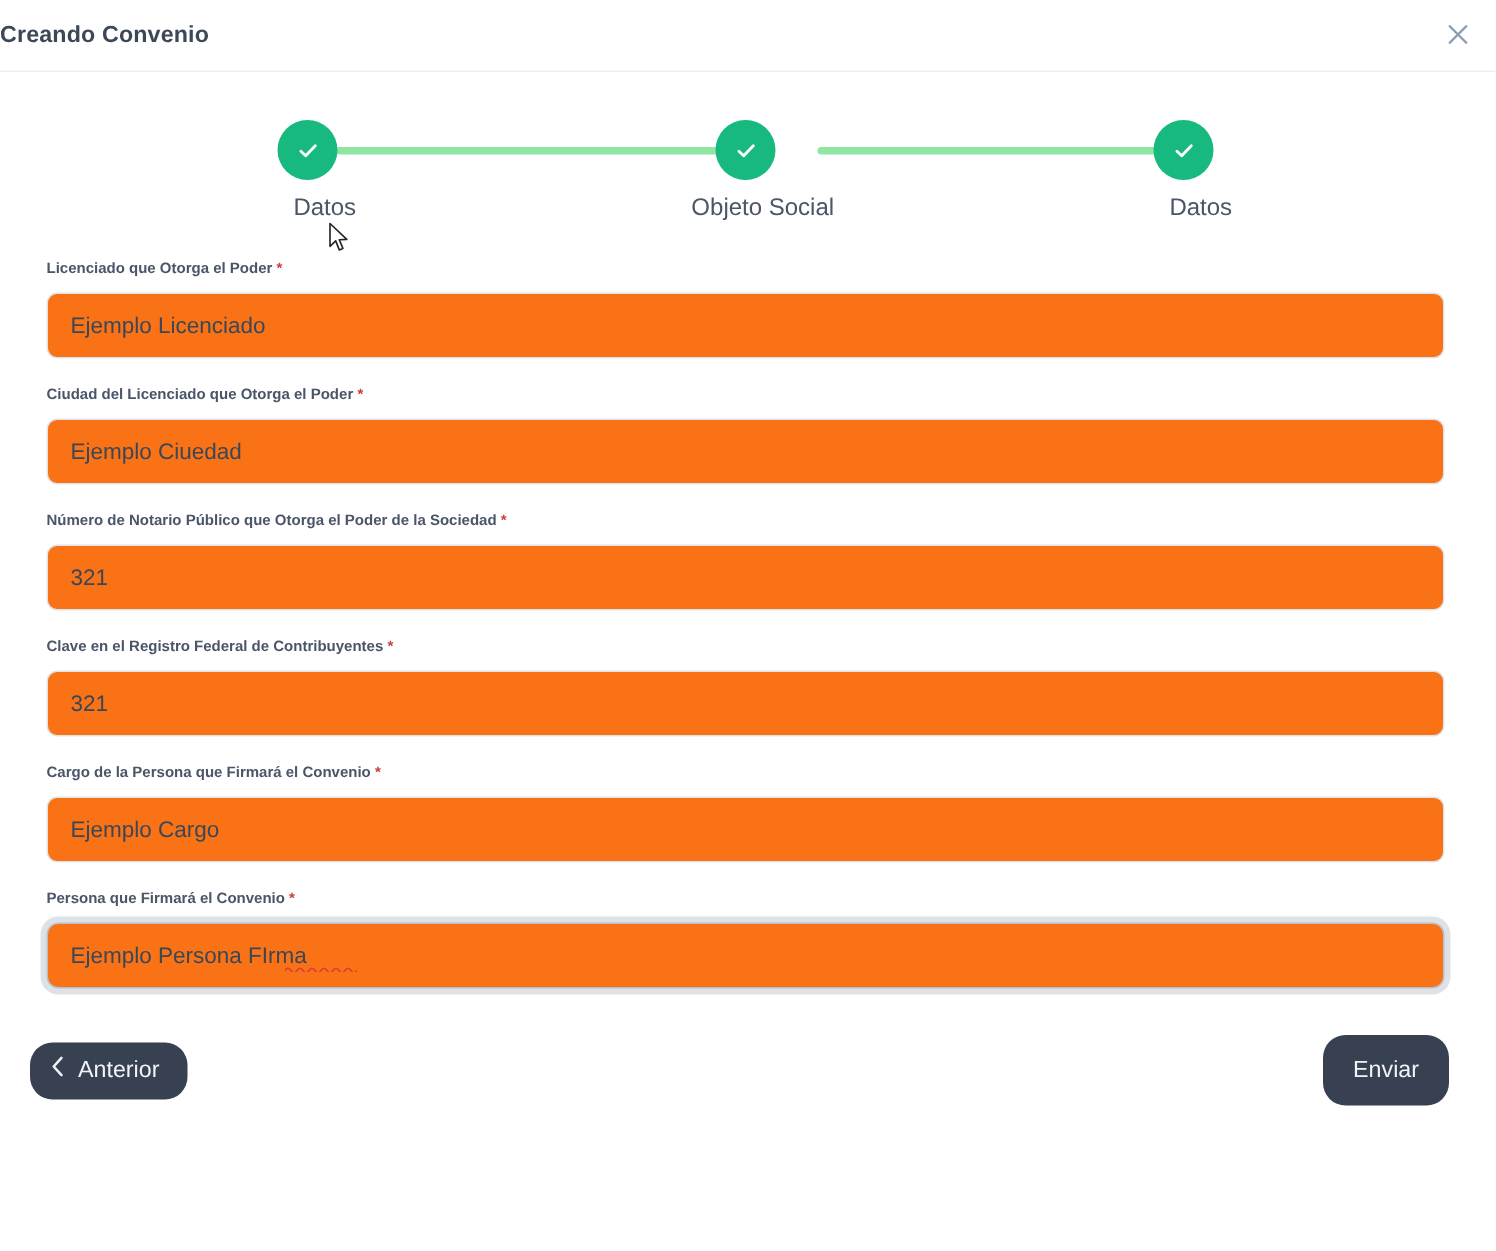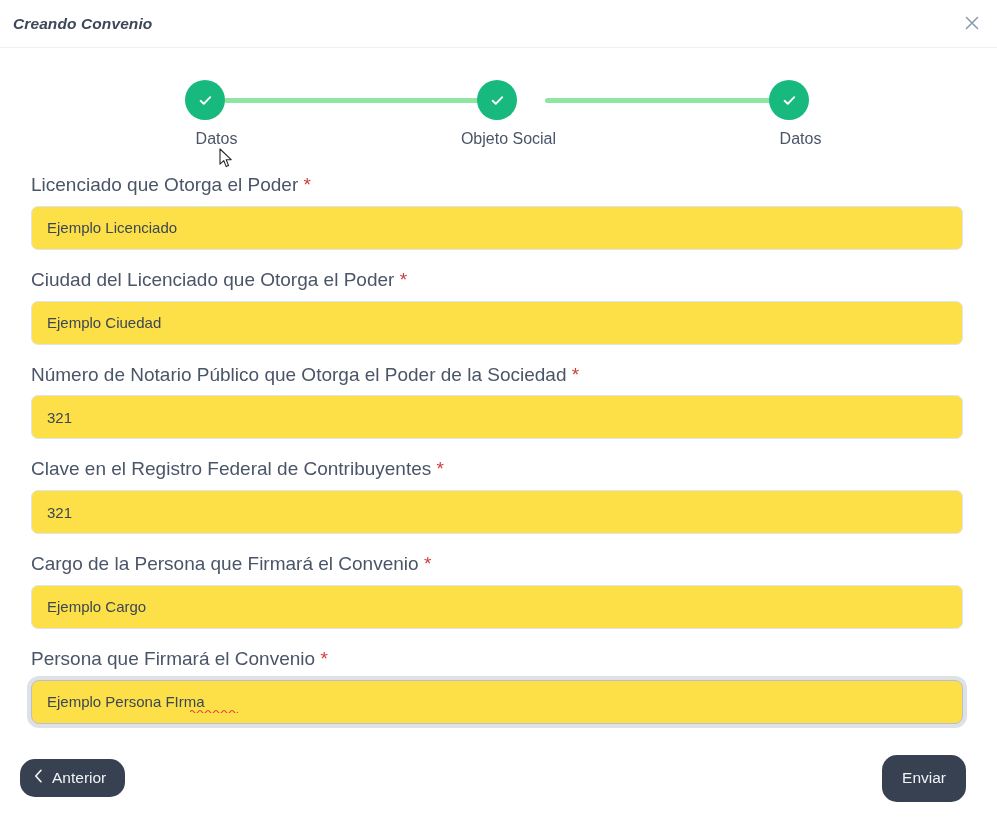--- a/index.html
+++ b/index.html
@@ -18,23 +18,21 @@
     position: relative;
     height: 48px;
     border-bottom: 1px solid #edeff2;
     display: flex;
     align-items: center;
   }
   .modal-title {
     font-size: 15.5px;
     font-weight: bold;
     color: #3c4858;
-    margin-left: 13px;
     letter-spacing: .1px;
-    font-style: italic;
   }
   .close-btn {
     position: absolute;
     right: 10px;
     top: 8px;
     width: 30px;
     height: 30px;
     display: flex;
     align-items: center;
     justify-content: center;
@@ -104,32 +102,33 @@
   }
 
   
   .form {
     padding: 0 32px 0 31px;
     margin-top: 26px;
   }
   .field { margin-bottom: 19px; }
   .field-label {
     display: block;
-    font-size: 19px;
+    font-size: 10px;
     color: #4a5568;
     margin-bottom: 9px;
     line-height: 1.2;
+    font-weight: bold;
   }
   .req { color: #cf3c3c; }
   .field-input {
     width: 932px;
     height: 44px;
     border: 1px solid #dfe4ec;
     border-radius: 7px;
-    background: #fde047;
+    background: #f97316;
     padding: 0 15px;
     font-size: 15px;
     color: #3b4757;
     font-family: "Liberation Sans", "DejaVu Sans", sans-serif;
     outline: none;
   }
   .field-input::placeholder { color: #9aa5b4; }
   .field.focused .field-input {
     border: 1px solid #b8c0cc;
     box-shadow: 0 0 0 4px rgba(176,185,198,0.42);

